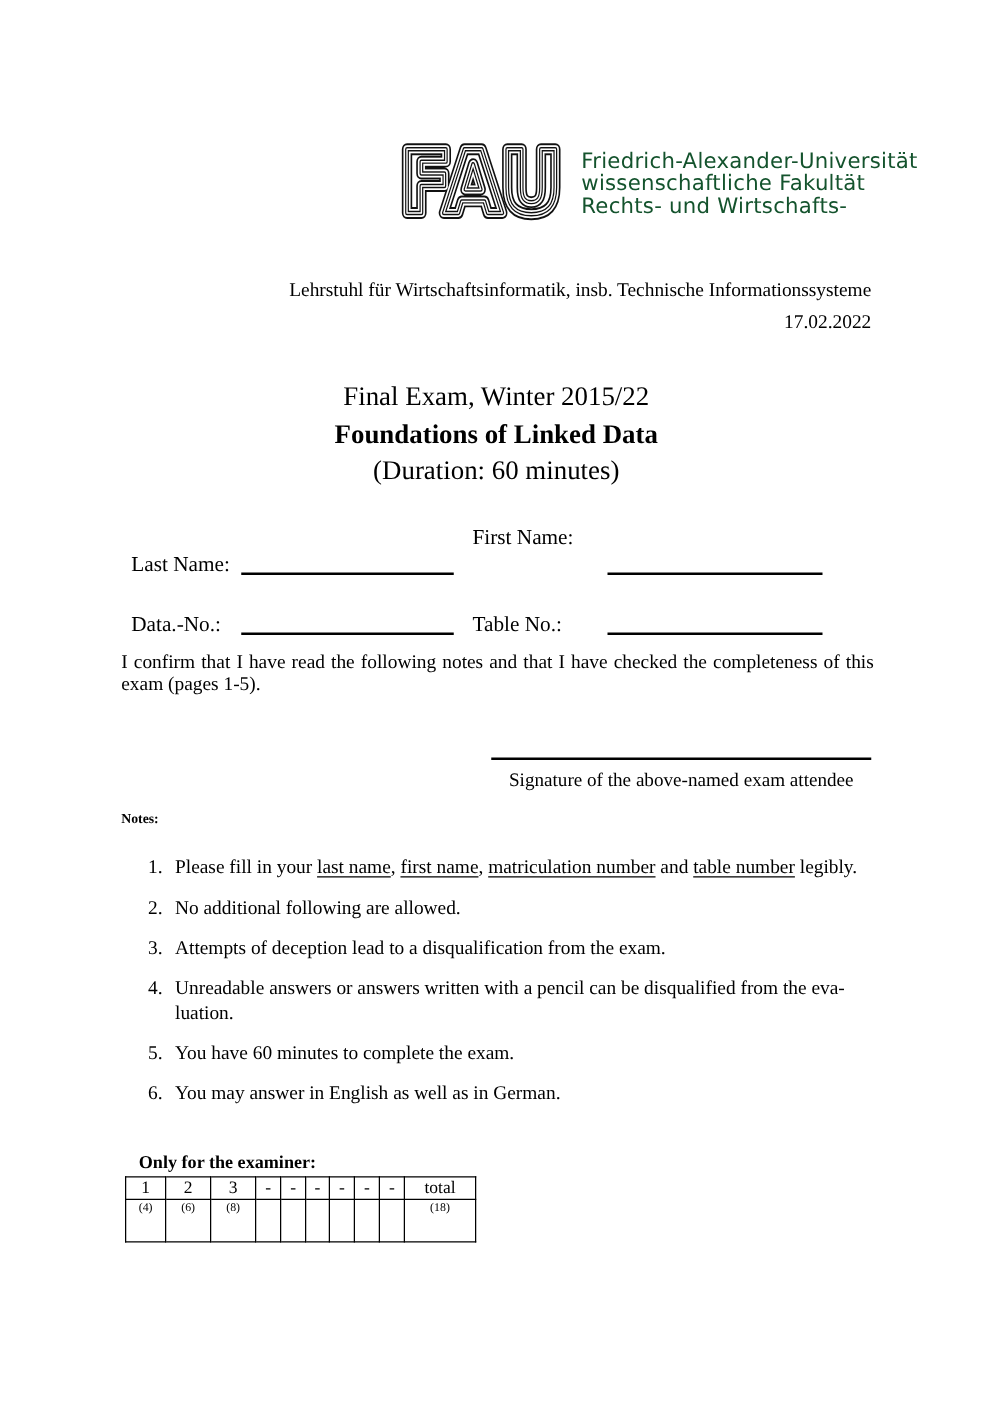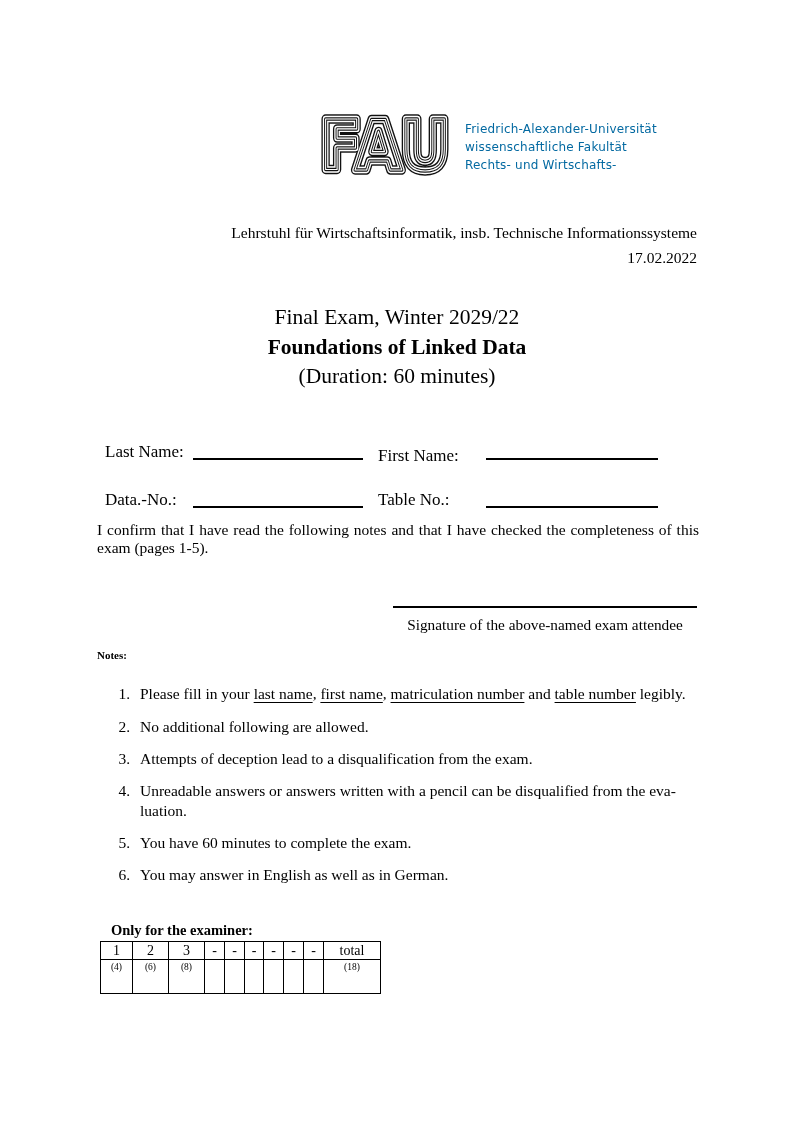--- a/index.html
+++ b/index.html
@@ -11,37 +11,37 @@
     position: relative;
     overflow: hidden;
   }
   .abs { position: absolute; }
 
   
   .logo-row { left: 318px; top: 112px; display: flex; align-items: flex-end; gap: 13px; }
   .logo-letters svg { display: block; overflow: visible; }
   .logo-text {
     font-family: "DejaVu Sans", sans-serif;
-    font-size: 12px; line-height: 18px;
-    color: #0369a1; letter-spacing: 0.2px;
+    font-size: 17px; line-height: 18px;
+    color: #14532d; letter-spacing: 0.2px;
     margin-top: 8px;
   }
 
   
   .chair-line { left: 97px; top: 196px; width: 600px; text-align: right; font-size: 15.5px; margin-top: 28px; }
   .date-line  { left: 97px; top: 249px; width: 600px; text-align: right; font-size: 15.5px; }
 
   
   .title-block { left: 97px; top: 303px; width: 600px; text-align: center; font-size: 21.5px; line-height: 29.5px; }
   .title-course { font-weight: bold; }
 
   
   .form-label { font-size: 17px; }
   .lbl-last  { left: 105px; top: 442px; }
-  .lbl-first { left: 378px; top: 446px; }
+  .lbl-first { left: 378px; top: 420px; }
   .lbl-matr  { left: 105px; top: 490px; }
   .lbl-table { left: 378px; top: 490px; }
   .blank-line { height: 1.6px; background: #000; }
   .line-1a { left: 193px; top: 458px; width: 170px; }
   .line-1b { left: 486px; top: 458px; width: 172px; }
   .line-2a { left: 193px; top: 506px; width: 170px; }
   .line-2b { left: 486px; top: 506px; width: 172px; }
 
   
   .confirm { left: 97px; top: 521px; width: 602px; font-size: 15.5px; line-height: 18px; text-align: justify; }
@@ -83,21 +83,21 @@
     <div>Friedrich-Alexander-Universität</div>
     <div>wissenschaftliche Fakultät</div>
     <div>Rechts- und Wirtschafts-</div>
   </div>
 </div>
 
 <div class="abs chair-line">Lehrstuhl für Wirtschaftsinformatik, insb. Technische Informationssysteme</div>
 <div class="abs date-line">17.02.2022</div>
 
 <div class="abs title-block">
-  <div class="title-exam">Final Exam, Winter 2029/22</div>
+  <div class="title-exam">Final Exam, Winter 2015/22</div>
   <div class="title-course">Foundations of Linked Data</div>
   <div class="title-duration">(Duration: 60 minutes)</div>
 </div>
 
 <span class="abs form-label lbl-last">Last Name:</span>
 <div class="abs blank-line line-1a"></div>
 <span class="abs form-label lbl-first">First Name:</span>
 <div class="abs blank-line line-1b"></div>
 
 <span class="abs form-label lbl-matr">Data.-No.:</span>

